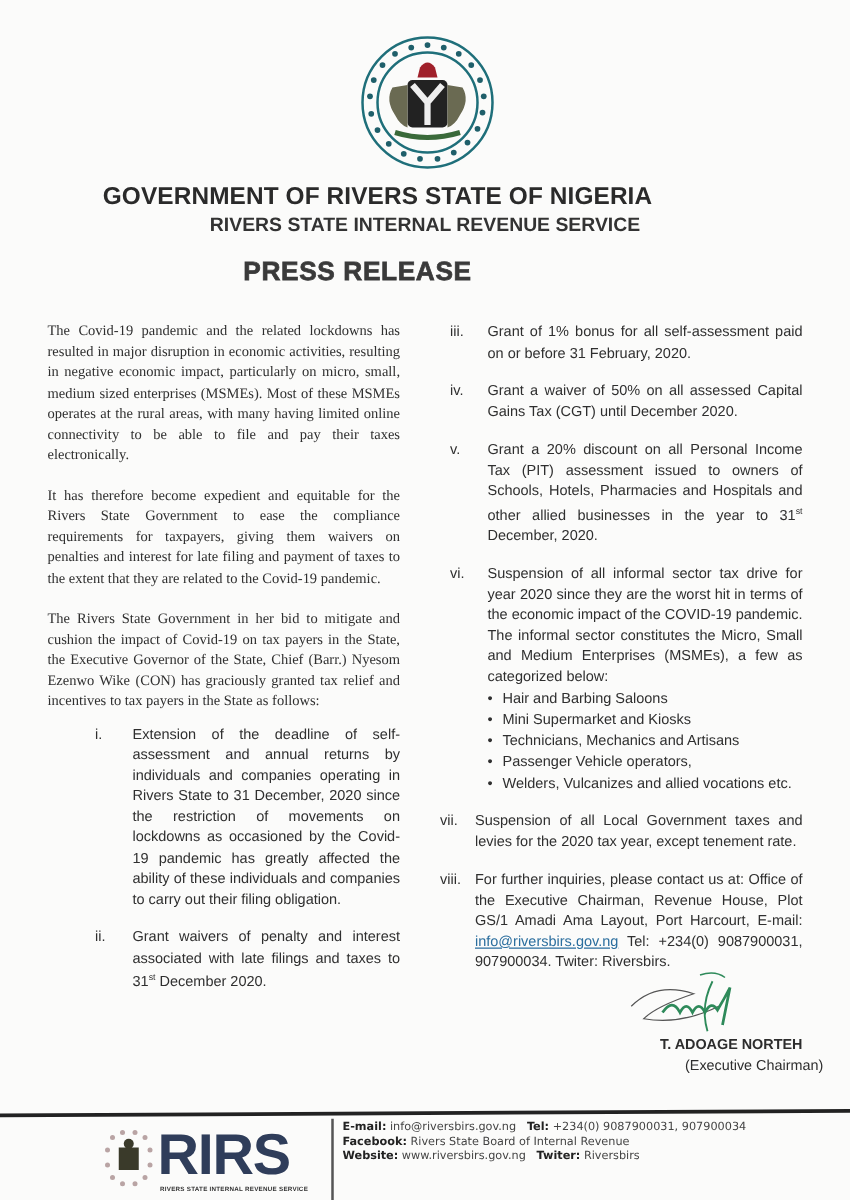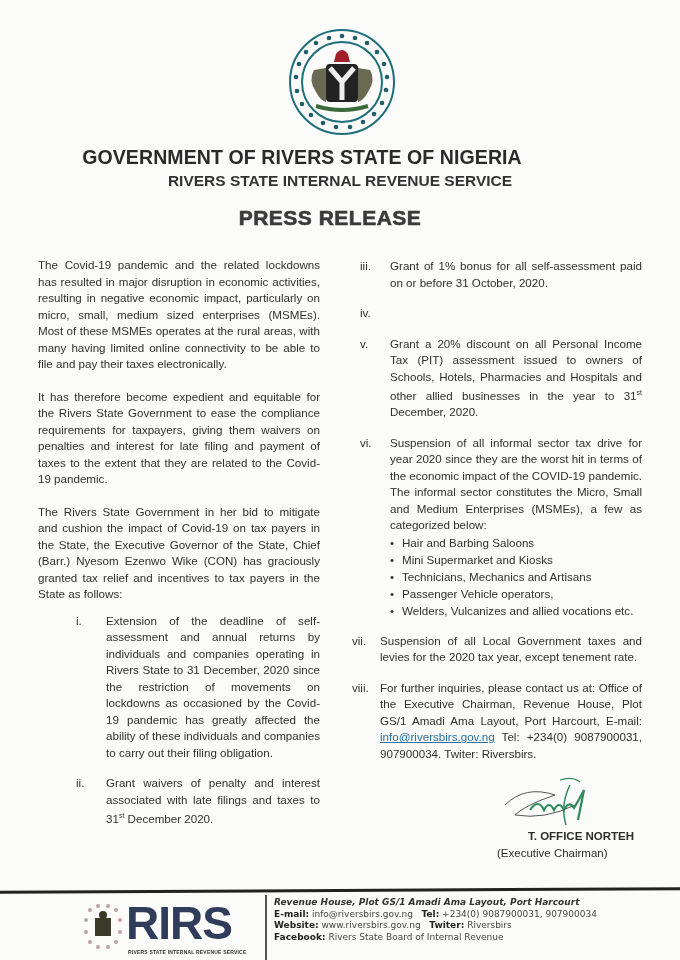--- a/index.html
+++ b/index.html
@@ -9,45 +9,45 @@
   .crest { position: absolute; left: 286px; top: 26px; width: 112px; height: 112px; }
 
   .h1 { position: absolute; left: 0; width: 604px; top: 146px; text-align: center;
         font-family: "Liberation Sans", sans-serif; font-weight: bold; font-size: 19.5px;
         color: #2a2a2a; letter-spacing: 0.1px; }
   .h2 { position: absolute; left: 0; width: 680px; top: 172px; text-align: center;
         font-family: "Liberation Sans", sans-serif; font-weight: bold; font-size: 15.5px;
         color: #333; }
   .h3 { position: absolute; left: 0; width: 572px; top: 206px; text-align: center;
         font-family: "Liberation Sans", sans-serif; font-weight: 900; font-size: 21px;
-        color: #3a3a3a; letter-spacing: 0.5px; margin-left: 44px; -webkit-text-stroke: 0.6px #3a3a3a; }
+        color: #3a3a3a; letter-spacing: 0.5px; -webkit-text-stroke: 0.6px #3a3a3a; }
 
   .col { position: absolute; font-family: "Liberation Sans", sans-serif; font-size: 11.6px;
          line-height: 16.5px; color: #2f2f2f; }
   .col p { text-align: justify; }
   .left { left: 38px; top: 257px; width: 282px; }
   .right { left: 360px; top: 258px; width: 282px; }
 
-  .para { margin-bottom: 16px; }
+  .para { margin-bottom: 16px; font-family: Liberation Serif, serif; }
   .item { display: flex; margin-bottom: 14px; }
   .num { flex: 0 0 30px; }
   .left .item { margin-left: 38px; }
   .left .num { flex: 0 0 30px; }
   .item .txt { flex: 1; text-align: justify; }
 
   .bullets { list-style: none; margin-top: 0; }
   .bullets li { position: relative; padding-left: 12px; line-height: 17px; }
   .bullets li::before { content: "•"; position: absolute; left: 0; top: 0; }
 
   .email { color: #2b6e9e; text-decoration: underline; }
 
   .signature { position: absolute; left: 500px; top: 775px; width: 120px; height: 60px; }
   .signer { position: absolute; left: 528px; top: 830px; font-family: "Liberation Sans", sans-serif;
             font-size: 11.5px; font-weight: bold; color: #2d2d2d; }
-  .signer-title { position: absolute; left: 497px; top: 847px; font-family: "Liberation Sans", sans-serif;
+  .signer-title { position: absolute; left: 548px; top: 847px; font-family: "Liberation Sans", sans-serif;
             font-size: 11.5px; color: #2d2d2d; }
 
   .rule { position: absolute; left: 0; top: 889px; width: 680px; height: 3px; background: #222; transform: rotate(-0.3deg); }
   .vrule { position: absolute; left: 265px; top: 895px; width: 2px; height: 65px; background: #555; }
 
   .logo { position: absolute; left: 82px; top: 898px; width: 180px; height: 62px; }
   .logo-emblem { position: absolute; left: 0; top: 4px; width: 42px; height: 50px; }
   .logo-text { position: absolute; left: 44px; top: 2px; font-family: "Liberation Sans", sans-serif;
                font-weight: 900; font-size: 46px; line-height: 46px; color: #2f3d5a; letter-spacing: -1px; }
   .logo-sub { position: absolute; left: 46px; top: 51px; font-family: "Liberation Sans", sans-serif;
@@ -111,24 +111,25 @@
   </div>
   <div class="item">
     <span class="num">ii.</span>
     <span class="txt"><span>Grant waivers of penalty and interest associated with late filings and taxes to 31</span><sup style="font-size:7px">st</sup><span> December 2020.</span></span>
   </div>
 </div>
 
 <div class="col right">
   <div class="item">
     <span class="num">iii.</span>
-    <span class="txt">Grant of 1% bonus for all self-assessment paid on or before 31 October, 2020.</span>
+    <span class="txt">Grant of 1% bonus for all self-assessment paid on or before 31 February, 2020.</span>
   </div>
   <div class="item">
     <span class="num">iv.</span>
+    <span class="txt">Grant a waiver of 50% on all assessed Capital Gains Tax (CGT) until December 2020.</span>
   </div>
   <div class="item">
     <span class="num">v.</span>
     <span class="txt"><span>Grant a 20% discount on all Personal Income Tax (PIT) assessment issued to owners of Schools, Hotels, Pharmacies and Hospitals and other allied businesses in the year to 31</span><sup style="font-size:7px">st</sup><span> December, 2020.</span></span>
   </div>
   <div class="item">
     <span class="num">vi.</span>
     <div class="txt">
       <p>Suspension of all informal sector tax drive for year 2020 since they are the worst hit in terms of the economic impact of the COVID-19 pandemic. The informal sector constitutes the Micro, Small and Medium Enterprises (MSMEs), a few as categorized below:</p>
       <ul class="bullets">
@@ -149,21 +150,21 @@
     <span class="txt"><span>For further inquiries, please contact us at: Office of the Executive Chairman, Revenue House, Plot GS/1 Amadi Ama Layout, Port Harcourt, E-mail: </span><a class="email">info@riversbirs.gov.ng</a><span> Tel: +234(0) 9087900031, 907900034. Twiter: Riversbirs.</span></span>
   </div>
 </div>
 
 <svg class="signature" viewBox="0 0 120 60">
   <path d="M5 30 q20 -20 50 -10 q-30 10 -40 20 q30 5 60 -10" stroke="#555" stroke-width="1" fill="none"></path>
   <path d="M30 35 q8 -12 14 0 q5 -10 10 0 q5 -10 10 0 q5 -10 10 -2 q6 -10 10 -18 l-6 30" stroke="#2e8a5a" stroke-width="2.2" fill="none"></path>
   <path d="M70 10 q-10 20 -4 40" stroke="#2e8a5a" stroke-width="1.5" fill="none"></path>
   <path d="M60 5 q12 -4 20 2" stroke="#2e8a5a" stroke-width="1.2" fill="none"></path>
 </svg>
-<div class="signer">T. OFFICE NORTEH</div>
+<div class="signer">T. ADOAGE NORTEH</div>
 <div class="signer-title">(Executive Chairman)</div>
 
 <div class="rule"></div>
 
 <div class="logo">
   <svg class="logo-emblem" viewBox="0 0 42 50">
     <g fill="#b9a4a4">
       <circle cx="8" cy="8" r="2"></circle>
         <circle cx="16" cy="4" r="2"></circle>
         <circle cx="26" cy="4" r="2"></circle>
@@ -180,30 +181,29 @@
     <rect x="13" y="16" width="16" height="18" fill="#3a3a2a"></rect>
     <circle cx="21" cy="13" r="4" fill="#3a3a2a"></circle>
   </svg>
   <div class="logo-text">RIRS</div>
   <div class="logo-sub">RIVERS STATE INTERNAL REVENUE SERVICE</div>
 </div>
 
 <div class="vrule"></div>
 
 <div class="office">
-  <div class="addr">Revenue House, Plot GS/1 Amadi Ama Layout, Port Harcourt</div>
   <div>
     <b>E-mail:</b>
     <span class="val">info@riversbirs.gov.ng</span>&nbsp;&nbsp;
     <b>Tel:</b>
     <span class="val">+234(0) 9087900031, 907900034</span>
   </div>
   <div>
+    <b>Facebook:</b>
+    <span class="val">Rivers State Board of Internal Revenue</span>
+  </div>
+  <div>
     <b>Website:</b>
     <span class="val">www.riversbirs.gov.ng</span>&nbsp;&nbsp;
     <b>Twiter:</b>
     <span class="val">Riversbirs</span>
   </div>
-  <div>
-    <b>Facebook:</b>
-    <span class="val">Rivers State Board of Internal Revenue</span>
-  </div>
 </div>
 
 </body></html>

